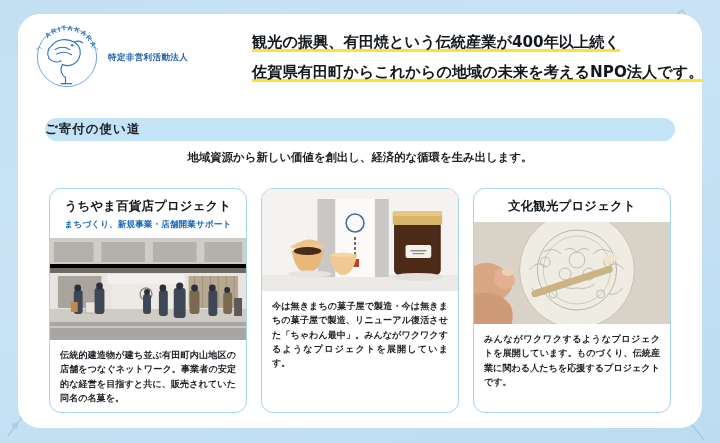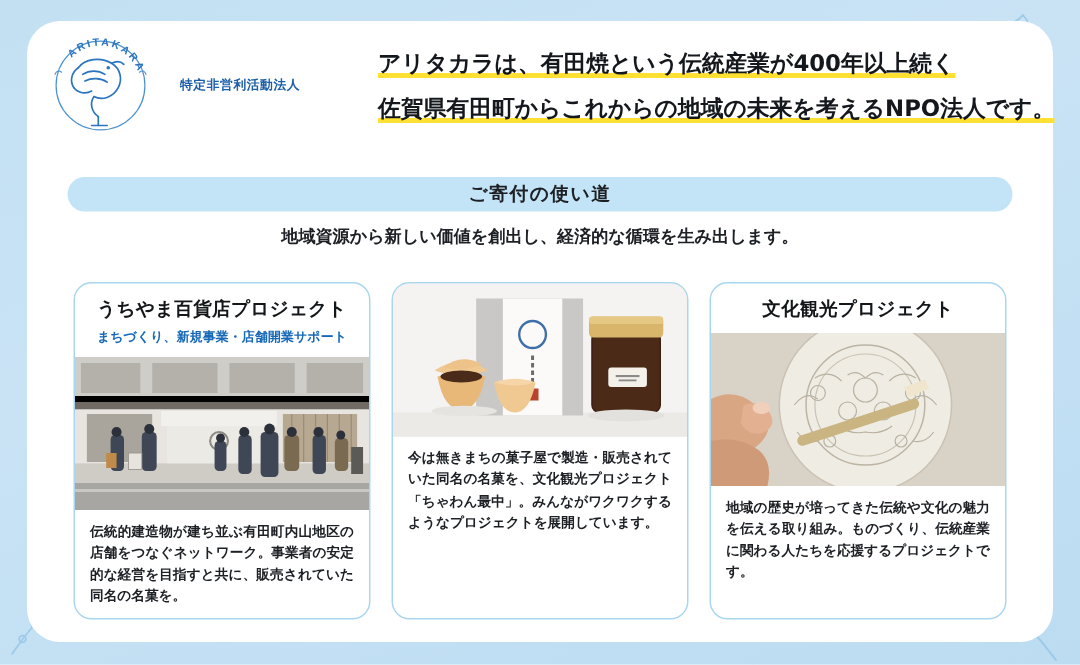--- a/index.html
+++ b/index.html
@@ -54,21 +54,21 @@
     margin-left: 12px;
     width: 218px;
     flex: none;
   }
   .brand-emblem {
     width: 74px;
     height: 74px;
     flex: none;
   }
   .brand-text {
-    margin-left: 16px;
+    margin-left: 4px;
     line-height: 1;
   }
   .brand-kicker {
     font-size: 8.5px;
     font-weight: bold;
     color: #1c5fa8;
     letter-spacing: 0.4px;
     white-space: nowrap;
   }
   .brand-name {
@@ -102,21 +102,20 @@
   .section-pill {
     position: absolute;
     left: 27px;
     top: 104px;
     width: 630px;
     height: 23px;
     background: #c3e3f6;
     border-radius: 12px;
     display: flex;
     align-items: center;
-    justify-content: center;
   }
   .section-pill-label {
     font-size: 12.5px;
     font-weight: bold;
     color: #1d2024;
     letter-spacing: 1px;
   }
 
   
   .lead {
@@ -260,21 +259,21 @@
           <path d="M85 38 c3 -2 5 -1 6 2"></path>
         </g>
       </svg>
       <div class="brand-text">
         <div class="brand-kicker">特定非営利活動法人</div>
       </div>
     </div>
 
     <div class="headline">
       <div class="headline-row">
-        <span class="headline-line">アリタカラは、有田焼という伝統産業が400年以上続く</span>
+        <span class="headline-line">観光の振興、有田焼という伝統産業が400年以上続く</span>
       </div>
       <div class="headline-row">
         <span class="headline-line">佐賀県有田町からこれからの地域の未来を考えるNPO法人です。</span>
       </div>
     </div>
   </div>
 
   <div class="section-pill">
     <span class="section-pill-label">ご寄付の使い道</span>
   </div>
@@ -373,21 +372,21 @@
         <rect x="132" y="22" width="50" height="5" rx="2" fill="#e5c884"></rect>
         <rect x="145" y="56" width="26" height="13" rx="2" fill="#f4f1ea"></rect>
         <g fill="#8a8a88">
           <rect x="150" y="61" width="16" height="1.4"></rect>
           <rect x="152" y="64" width="12" height="1.2"></rect>
         </g>
         <ellipse cx="157" cy="88" rx="26" ry="4" fill="#e3e1dd"></ellipse>
         <ellipse cx="48" cy="85" rx="22" ry="3.5" fill="#e6e4e0"></ellipse>
       </svg>
       <div class="card-body">
-        <div class="card-text">今は無きまちの菓子屋で製造・販売されていた同名の名菓を、文化観光プロジェクト「ちゃわん最中」。みんながワクワクするようなプロジェクトを展開しています。</div>
+        <div class="card-text">今は無きまちの菓子屋で製造・今は無きまちの菓子屋で製造、リニューアル復活させた「ちゃわん最中」。みんながワクワクするようなプロジェクトを展開しています。</div>
       </div>
     </div>
 
     <div class="card">
       <div class="card-head">
         <div class="card-title">文化観光プロジェクト</div>
       </div>
       <svg class="card-photo" viewBox="0 0 198 102" preserveAspectRatio="none">
         <rect width="198" height="102" fill="#d8d2c7"></rect>
 
@@ -416,18 +415,18 @@
 
         <rect x="56" y="56" width="86" height="7" rx="3.5" fill="#c9b482" transform="rotate(-18 99 59)"></rect>
         <path d="M130 36 l14 -5 l3 6 l-14 6 z" fill="#efe6cd"></path>
 
         <path d="M0 44 q16 -8 30 4 q14 10 6 22 q-10 14 -36 12 z" fill="#d9a684"></path>
         <path d="M0 72 q18 -4 32 6 q10 8 6 24 L0 102 z" fill="#cf9a78"></path>
         <path d="M22 48 q12 -4 18 6 q4 8 -4 12 q-10 4 -16 -6 z" fill="#e3b191"></path>
         <ellipse cx="34" cy="50" rx="6" ry="4" fill="#f0d0bb"></ellipse>
       </svg>
       <div class="card-body">
-        <div class="card-text">地域の歴史が培ってきた伝統や文化の魅力を伝える取り組み。ものづくり、伝統産業に関わる人たちを応援するプロジェクトです。</div>
+        <div class="card-text">みんながワクワクするようなプロジェクトを展開しています。ものづくり、伝統産業に関わる人たちを応援するプロジェクトです。</div>
       </div>
     </div>
 
   </div>
 </div>
 
 </body></html>

